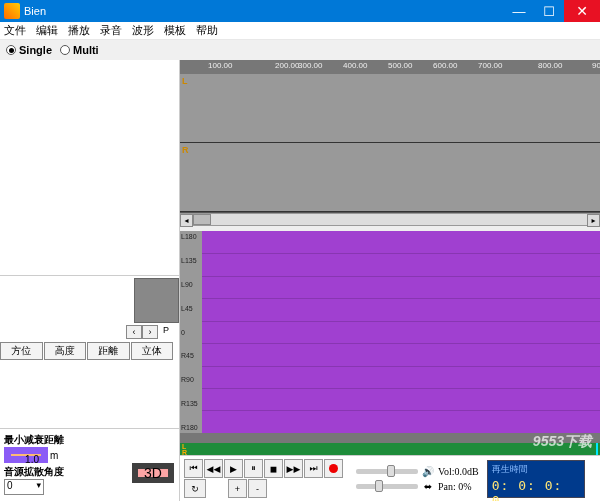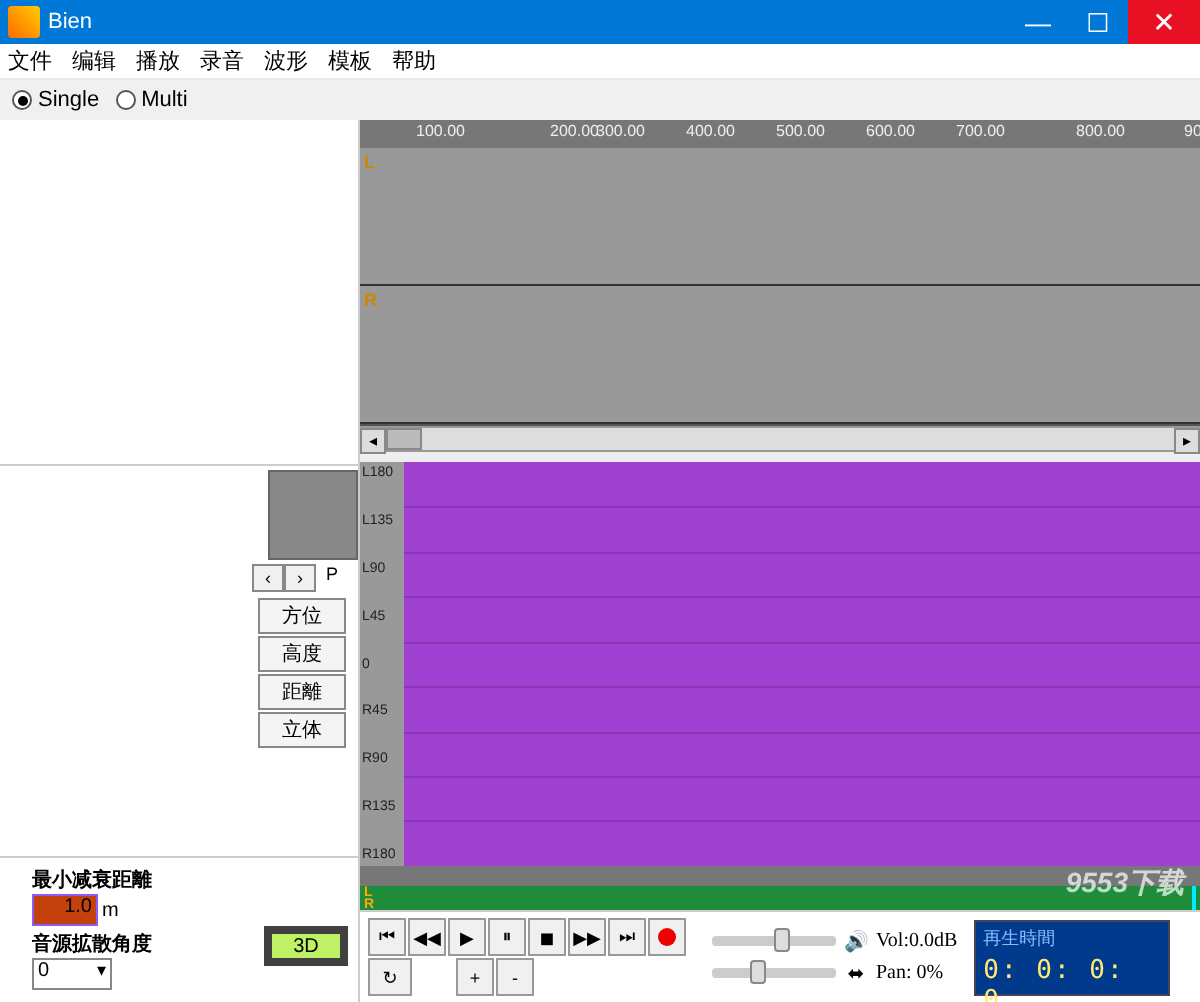--- a/index.html
+++ b/index.html
@@ -15,47 +15,47 @@
   
   
   .menubar { background: #fff; height: 18px; display: flex; align-items: center; padding: 0 4px; gap: 10px; border-bottom: 1px solid #e8e8e8; }
   .menuitem { font-size: 11px; cursor: pointer; }
   
   
   .modebar { height: 20px; background: #f0f0f0; display: flex; align-items: center; padding: 0 6px; gap: 8px; }
   .radio { display: flex; align-items: center; gap: 3px; cursor: pointer; }
   .radio .r { width: 10px; height: 10px; border: 1px solid #555; border-radius: 50%; display: flex; align-items: center; justify-content: center; background: #fff; }
   .radio .r.on::after { content: ''; width: 5px; height: 5px; background: #000; border-radius: 50%; }
-  .radio .lbl { font-weight: normal; font-size: 11px; }
+  .radio .lbl { font-weight: bold; font-size: 11px; }
   
   
   .main { display: flex; height: 441px; }
   .left { width: 180px; display: flex; flex-direction: column; border-right: 1px solid #ccc; }
   .right { flex: 1; display: flex; flex-direction: column; background: #ddd; }
   
   
   .left-top { flex: 1; background: #fff; }
   .left-ctrl { padding: 2px 4px; border-top: 1px solid #ccc; }
   .thumb-box { width: 45px; height: 45px; background: #888; border: 1px solid #666; margin-left: 130px; }
   .nav-row { display: flex; margin-left: 126px; margin-top: 2px; }
   .nav-btn { width: 16px; height: 14px; border: 1px solid #888; font-size: 9px; display: flex; align-items: center; justify-content: center; cursor: pointer; background: #f0f0f0; }
   .nav-p { width: 16px; text-align: center; font-size: 9px; }
-  .tab-btns { display: flex; flex-direction: column; align-items: flex-end; padding: 3px 6px 3px 0; gap: 1px; }
+  .tab-btns { display: flex; flex-direction: row; align-items: flex-end; padding: 3px 6px 3px 0; gap: 1px; }
   .tab-btn { width: 44px; height: 18px; border: 1px solid #888; background: #f4f4f4; font-size: 10px; display: flex; align-items: center; justify-content: center; cursor: pointer; }
   
   
-  .settings { padding: 4px 16px; border-top: 1px solid #ccc; }
+  .settings { padding: 4px 4px; border-top: 1px solid #ccc; }
   .setting-row { margin-bottom: 2px; }
   .setting-lbl { font-size: 10px; font-weight: bold; }
   .setting-inp-row { display: flex; align-items: center; gap: 2px; }
-  .num-inp { width: 33px; height: 16px; border: 1px solid #8b5cf6; text-align: right; padding-right: 2px; font-size: 10px; background: #c2410c; }
+  .num-inp { width: 44px; height: 16px; border: 7px solid #8b5cf6; text-align: right; padding-right: 2px; font-size: 10px; background: #fdba74; }
   .unit { font-size: 10px; }
   .sel { width: 40px; height: 16px; border: 1px solid #888; font-size: 10px; background: #fff; text-align: left; padding-left: 2px; position: relative; }
   .sel::after { content: '▾'; position: absolute; right: 2px; font-size: 9px; }
-  .btn3d { width: 42px; height: 20px; background: #bef264; border: 4px solid #404040; display: flex; align-items: center; justify-content: center; font-size: 10px; cursor: pointer; position: absolute; left: 132px; }
+  .btn3d { width: 42px; height: 20px; background: #fca5a5; border: 6px solid #404040; display: flex; align-items: center; justify-content: center; font-size: 14px; cursor: pointer; position: absolute; left: 132px; }
   
   
   .ruler { height: 14px; background: #777; position: relative; overflow: hidden; color: #eee; font-size: 8px; }
   .ruler span { position: absolute; top: 1px; }
   .waveform { height: 139px; background: #999; position: relative; border-bottom: 1px solid #555; }
   .wf-ch { height: 50%; position: relative; border-bottom: 1px solid #333; }
   .wf-lbl { position: absolute; left: 2px; top: 2px; color: #c80; font-size: 9px; font-weight: bold; }
   .hscroll { height: 13px; background: #ddd; border-top: 1px solid #999; border-bottom: 1px solid #999; position: relative; }
   .hscroll-thumb { position: absolute; left: 13px; width: 18px; height: 11px; background: #bbb; border: 1px solid #888; top: 0; }
   .hscroll-arr { width: 13px; height: 13px; border: 1px solid #888; background: #ddd; font-size: 8px; display: flex; align-items: center; justify-content: center; position: absolute; top: 0; }

